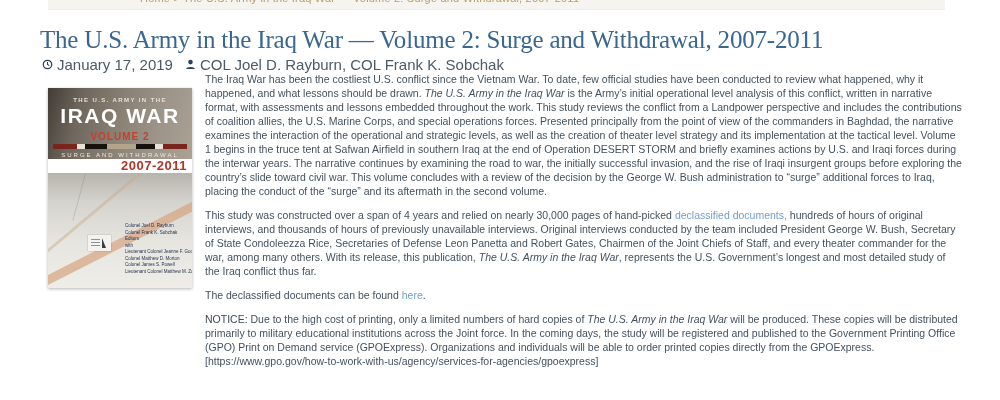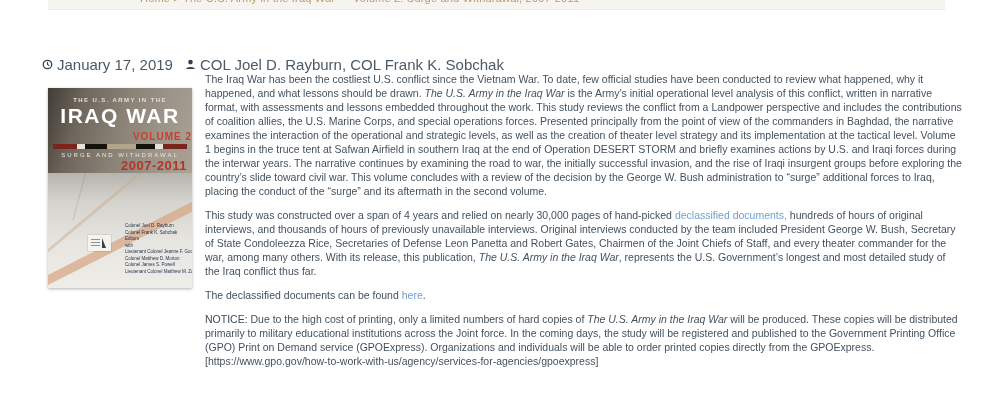--- a/index.html
+++ b/index.html
@@ -18,27 +18,27 @@
               font-size:25px;letter-spacing:-0.2px;color:#3a6690;}
   .meta{position:absolute;left:42px;top:56px;display:flex;align-items:center;
         font-size:15px;color:#4a5a68;white-space:nowrap;}
   .meta .grp{display:flex;align-items:center;}
   .meta .grp+.grp{margin-left:12px;}
   .meta svg{margin-right:4px;display:block;}
 
   
   .cover{position:absolute;left:48px;top:88px;width:144px;height:200px;
          box-shadow:0 1px 3px rgba(0,0,0,.3);}
-  .cover-top{position:absolute;left:0;top:0;width:100%;height:85px;
+  .cover-top{position:absolute;left:0;top:0;width:100%;height:71px;
              background:linear-gradient(105deg,#413c36 0%,#6e665c 22%,#8b8276 50%,#9d948a 75%,#aba294 100%);}
   .cover-series{position:absolute;top:9px;width:100%;text-align:center;font-size:6px;
                 letter-spacing:1.4px;color:#e6e1d7;font-weight:bold;}
   .cover-title{position:absolute;top:16px;width:100%;text-align:center;font-size:21px;
                font-weight:bold;letter-spacing:1.5px;color:#ffffff;}
-  .cover-volume{position:absolute;top:43px;width:100%;text-align:right;font-size:10px;
+  .cover-volume{position:absolute;top:43px;width:100%;text-align:center;font-size:10px;
                 font-weight:bold;letter-spacing:1px;color:#c5402d;}
   .cover-band{position:absolute;top:56px;left:5px;right:5px;height:5px;display:flex;}
   .cover-band .seg{height:100%;}
   .cover-band .seg:nth-child(1){width:18%;}
   .cover-band .seg:nth-child(2){width:6%;}
   .cover-band .seg:nth-child(3){width:16%;}
   .cover-band .seg:nth-child(4){width:22%;}
   .cover-band .seg:nth-child(5){width:14%;}
   .cover-band .seg:nth-child(6){width:6%;}
   .cover-band .seg:nth-child(7){width:18%;}
@@ -73,20 +73,21 @@
 </style>
 </head>
 <body>
 
 <div class="page">
 
   <div class="breadcrumb-bar">
     <span class="breadcrumb-text">Home &gt; The U.S. Army in the Iraq War — Volume 2: Surge and Withdrawal, 2007-2011</span>
   </div>
 
+  <h1 class="page-title">The U.S. Army in the Iraq War — Volume 2: Surge and Withdrawal, 2007-2011</h1>
 
   <div class="meta">
     <span class="grp">
       <svg width="11" height="11" viewBox="0 0 12 12">
         <circle cx="6" cy="6" r="4.6" fill="none" stroke="#2f4154" stroke-width="1.4"></circle>
         <path d="M6 3.4 V6 L8 7.2" fill="none" stroke="#2f4154" stroke-width="1.2"></path>
       </svg>
       <span>January 17, 2019</span>
     </span>
     <span class="grp">

